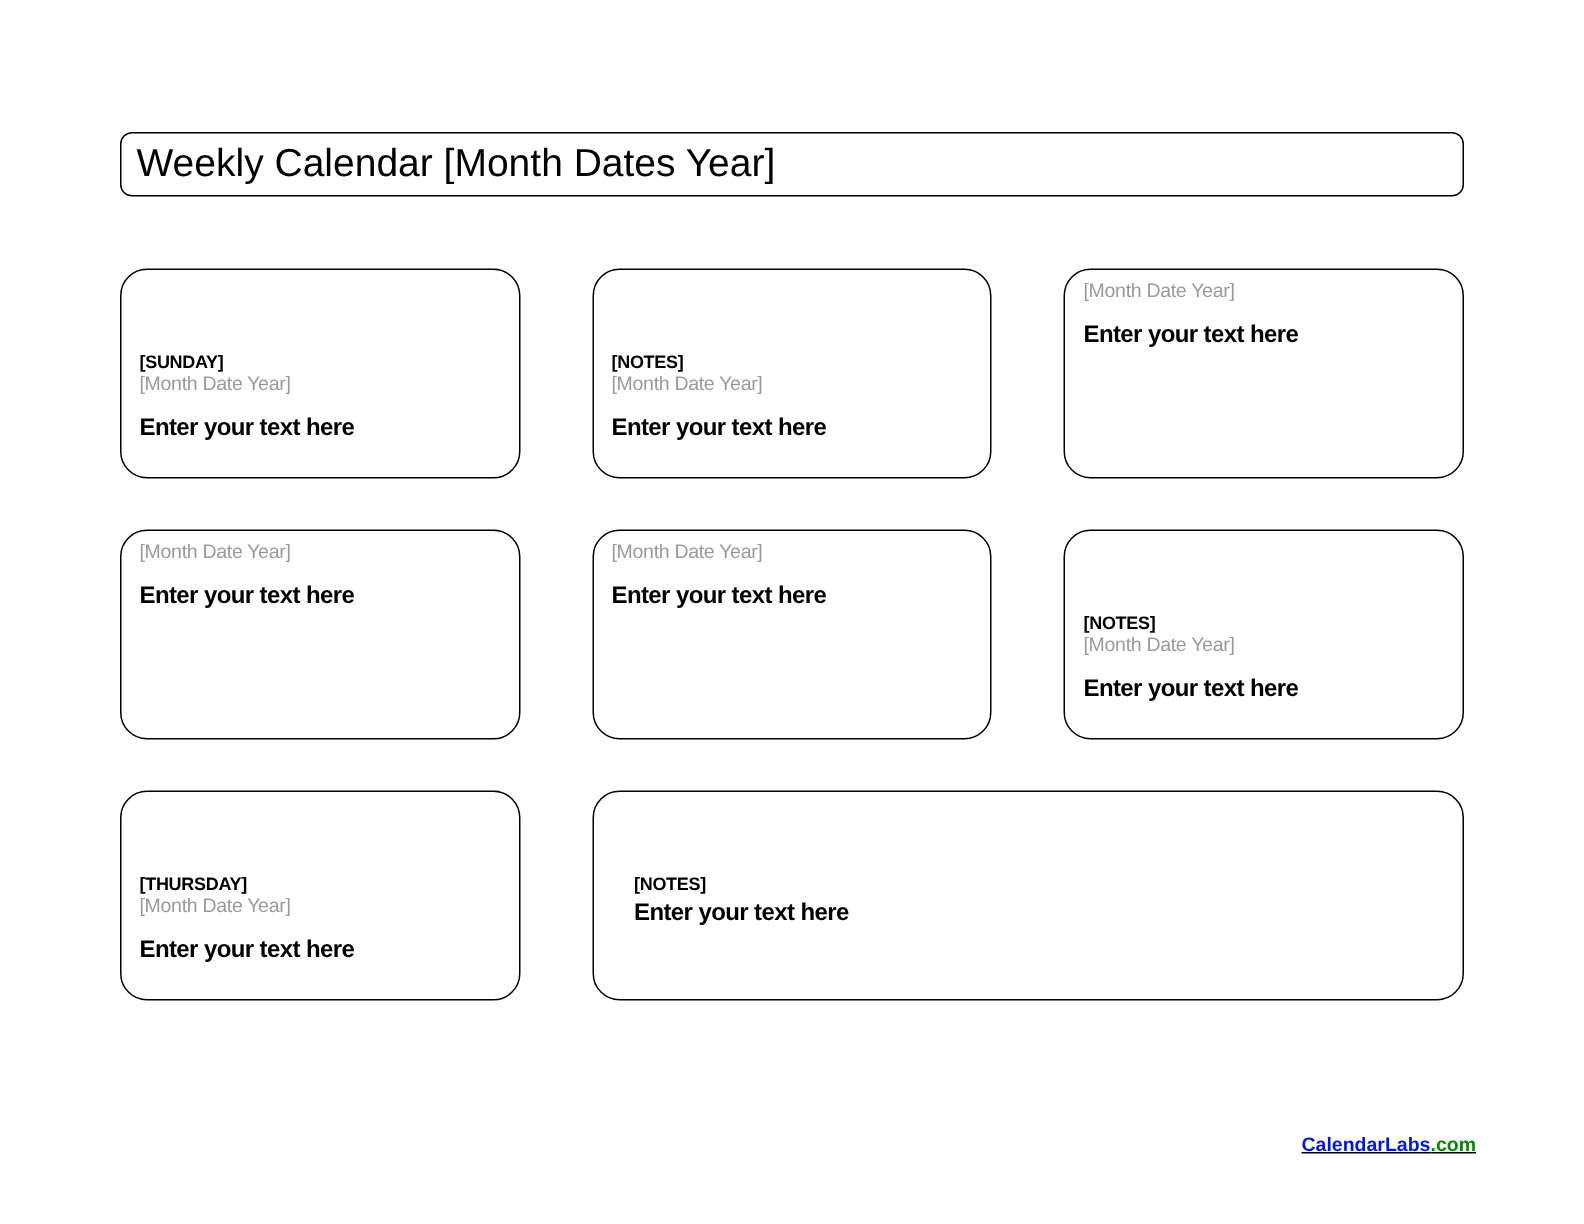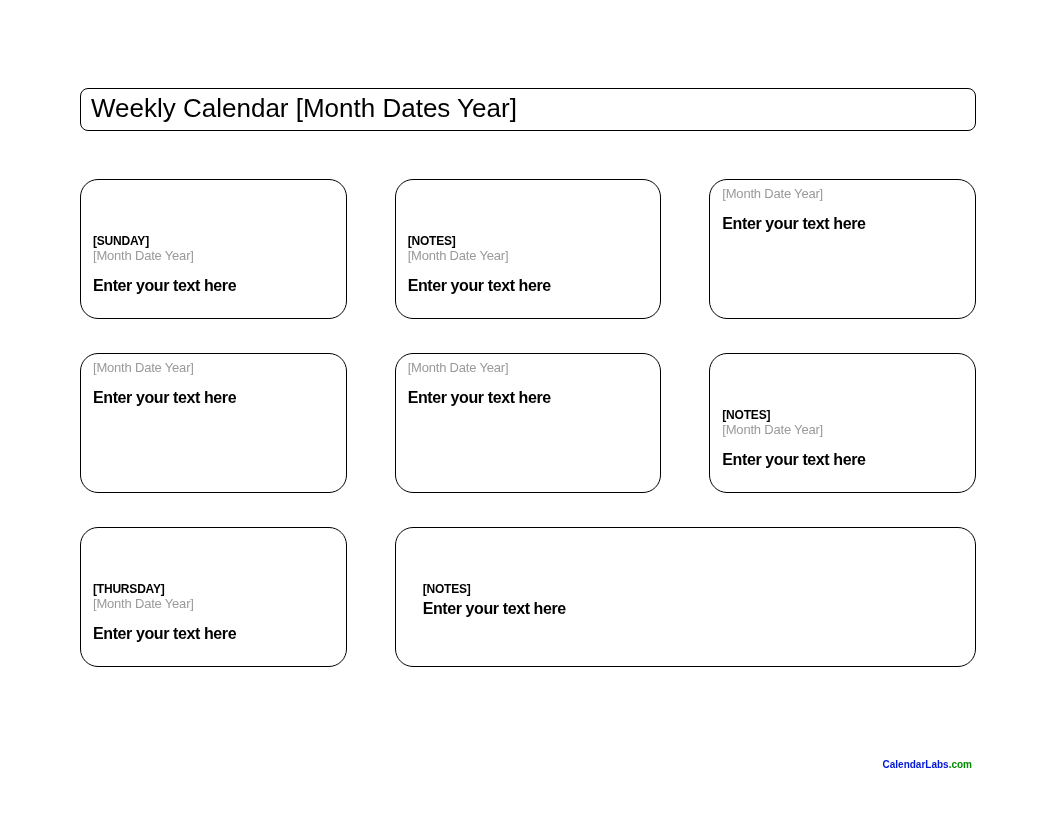--- a/index.html
+++ b/index.html
@@ -57,23 +57,24 @@
   .card-text {
     font-weight: 700;
     font-size: 16px;
     color: #000;
     margin-top: 14px;
     letter-spacing: -0.4px;
   }
   .footer {
     position: absolute;
     bottom: 46px;
-    right: 84px;
-    font-size: 10px;
+    right: 72px;
+    font-size: 13px;
     font-weight: 700;
+    text-decoration: underline;
   }
   .footer .brand { color: #0016d8; }
   .footer .dot { color: #008a00; }
 </style>
 </head>
 <body>
 
 <div class="title-bar">
   <span>Weekly Calendar [Month Dates Year]</span>
 </div>

